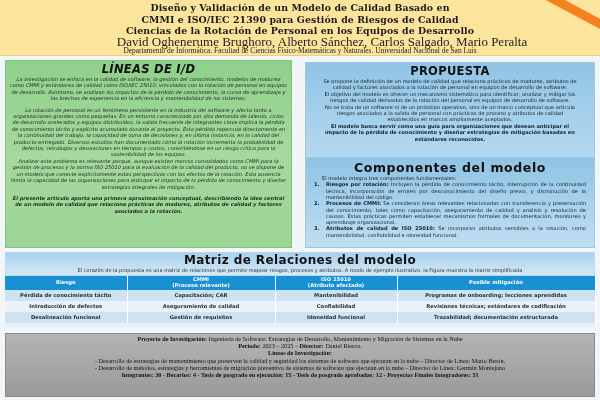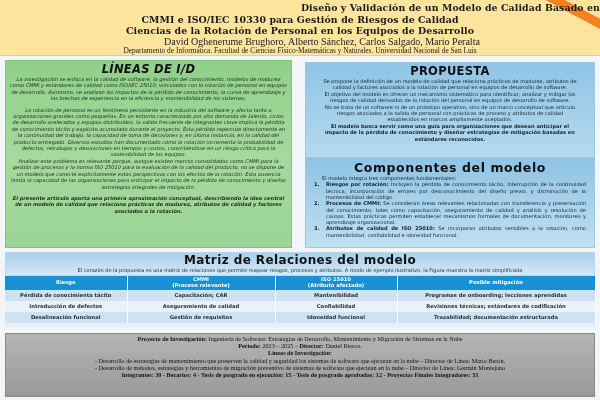--- a/index.html
+++ b/index.html
@@ -18,23 +18,23 @@
   }
   .header .stripe {
     position: absolute; right: -30px; top: 6px; width: 110px; height: 9px;
     background: #f6821f; transform: rotate(28deg);
   }
   .header .t {
     font-family: "DejaVu Serif", serif; font-weight: bold;
     font-size: 9.4px; line-height: 11.6px; color: #1a1a1a; letter-spacing: 0.1px;
     position: relative;
   }
-  .header .t1 { padding-top: 2px; text-align: right; }
+  .header .t1 { padding-top: 2px; }
   .header .authors {
-    font-family: "Liberation Serif", serif; font-size: 10px; line-height: 9.6px; color: #222; margin-left: 44px;
+    font-family: "Liberation Serif", serif; font-size: 13px; line-height: 9.6px; color: #222; margin-left: 44px;
   }
   .header .dept {
     font-family: "Liberation Serif", serif; font-size: 7.4px; line-height: 9px; color: #222;
   }
 
   .box-green {
     position: absolute; left: 5px; top: 60px; width: 287px; height: 188px;
     background: linear-gradient(#8fd08a, #a5d99d 50%, #9cd595);
     border: 1px solid #7fc57a;
     text-align: center;
@@ -103,21 +103,21 @@
     padding-top: 1px;
   }
   .footer b { font-weight: bold; }
 </style>
 </head>
 <body>
 
 <div class="header">
   <div class="stripe"></div>
   <div class="t t1">Diseño y Validación de un Modelo de Calidad Basado en</div>
-  <div class="t">CMMI e ISO/IEC 10330 para Gestión de Riesgos de Calidad</div>
+  <div class="t">CMMI e ISO/IEC 21390 para Gestión de Riesgos de Calidad</div>
   <div class="t">Ciencias de la Rotación de Personal en los Equipos de Desarrollo</div>
   <div class="authors">David Oghenerume Brughoro, Alberto Sánchez, Carlos Salgado, Mario Peralta</div>
   <div class="dept">Departamento de Informática. Facultad de Ciencias Físico-Matemáticas y Naturales. Universidad Nacional de San Luis</div>
 </div>
 
 <div class="box-green">
   <div class="box-title">LÍNEAS DE I/D</div>
   <div class="p">La investigación se enfoca en la calidad de software, la gestión del conocimiento, modelos de madurez como CMMI y estándares de calidad como ISO/IEC 25010, vinculados con la rotación de personal en equipos de desarrollo. Asimismo, se analizan los impactos de la pérdida de conocimiento, la curva de aprendizaje y las brechas de experiencia en la eficiencia y mantenibilidad de los sistemas.</div>
   <div class="p gap">La rotación de personal es un fenómeno persistente en la industria del software y afecta tanto a organizaciones grandes como pequeñas. En un entorno caracterizado por alta demanda de talento, ciclos de desarrollo acelerados y equipos distribuidos, la salida frecuente de integrantes clave implica la pérdida de conocimiento tácito y explícito acumulado durante el proyecto. Esta pérdida repercute directamente en la continuidad del trabajo, la capacidad de toma de decisiones y, en última instancia, en la calidad del producto entregado. Diversos estudios han documentado cómo la rotación incrementa la probabilidad de defectos, retrabajos y desviaciones en tiempos y costos, convirtiéndose en un riesgo crítico para la sostenibilidad de los equipos.</div>
   <div class="p">Analizar este problema es relevante porque, aunque existen marcos consolidados como CMMI  para la gestión de procesos y la norma ISO 25010 para la evaluación de la calidad del producto, no se dispone de un modelo que conecte explícitamente estas perspectivas con los efectos de la rotación. Esta ausencia limita la capacidad de las organizaciones para anticipar el impacto de la pérdida de conocimiento y diseñar estrategias integrales de mitigación.</div>

